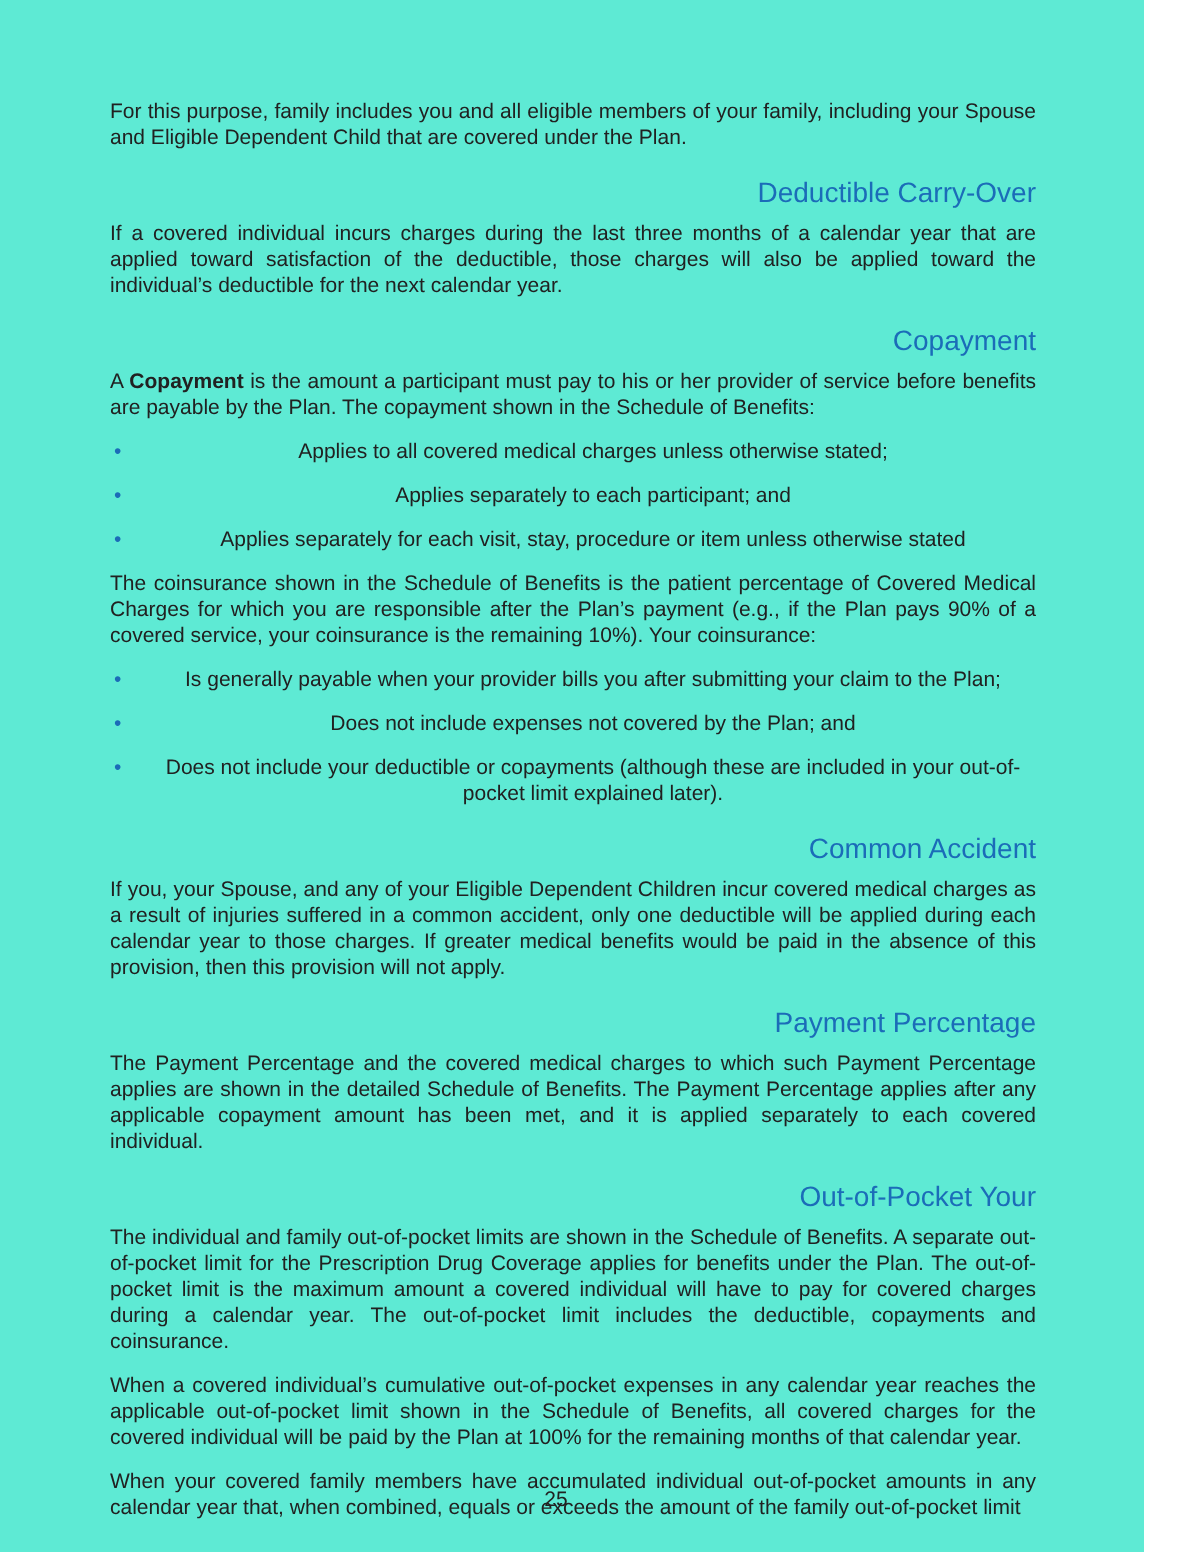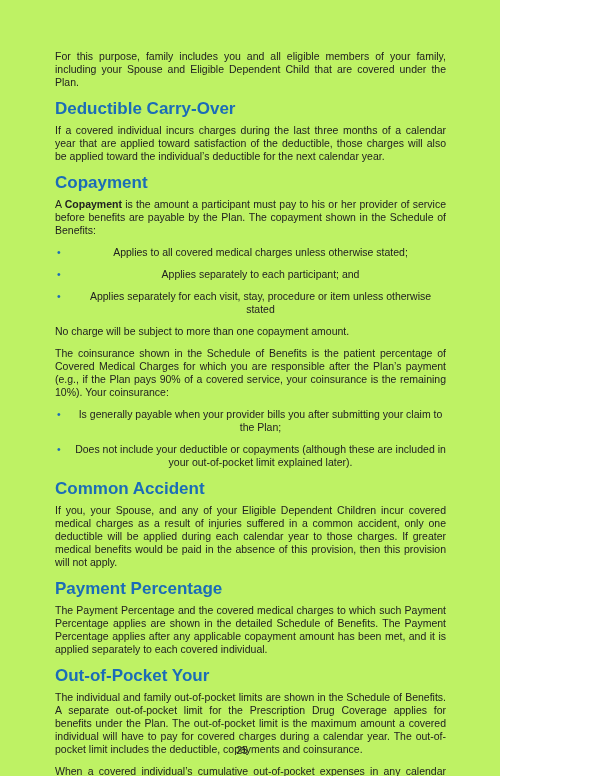--- a/index.html
+++ b/index.html
@@ -4,39 +4,40 @@
 <style>
   :root { --accent: #1b6cb8; --ink: #212121; }
   * { box-sizing: border-box; }
   html, body {
     margin: 0; padding: 0;
     background: #ffffff;
     font-family: "Liberation Sans", "DejaVu Sans", sans-serif;
   }
   .page {
     position: relative;
-    width: 500px;
+    width: 572px;
     height: 776px;
-    background: #bef264;
+    background: #5eead4;
     padding: 50px 54px 0 55px;
     color: var(--ink);
     font-size: 10.5px;
     line-height: 13px;
     overflow: hidden;
   }
   .para {
     margin: 0 0 9px 0;
     text-align: justify;
   }
   .section-heading {
     color: var(--accent);
-    font-size: 17px;
+    font-size: 14px;
     line-height: 14px;
-    font-weight: bold;
+    font-weight: normal;
     margin: 13px 0 8px 0;
+    text-align: right;
   }
   .bullet-list { margin: 0 0 0 0; }
   .bullet-row {
     display: flex;
     margin: 0 0 9px 0;
   }
   .bullet-marker {
     flex: 0 0 20px;
     color: var(--accent);
     padding-left: 2px;
@@ -73,28 +74,31 @@
     </div>
     <div class="bullet-row">
       <span class="bullet-marker"></span>
       <span class="bullet-text">Applies separately to each participant; and</span>
     </div>
     <div class="bullet-row">
       <span class="bullet-marker"></span>
       <span class="bullet-text">Applies separately for each visit, stay, procedure or item unless otherwise stated</span>
     </div>
   </div>
-  <p class="para">No charge will be subject to more than one copayment amount.</p>
 
   <p class="para">The coinsurance shown in the Schedule of Benefits is the patient percentage of Covered Medical Charges for which you are responsible after the Plan’s payment (e.g., if the Plan pays 90% of a covered service, your coinsurance is the remaining 10%). Your coinsurance:</p>
 
   <div class="bullet-list">
     <div class="bullet-row">
       <span class="bullet-marker"></span>
       <span class="bullet-text">Is generally payable when your provider bills you after submitting your claim to the Plan;</span>
+    </div>
+    <div class="bullet-row">
+      <span class="bullet-marker"></span>
+      <span class="bullet-text">Does not include expenses not covered by the Plan; and</span>
     </div>
     <div class="bullet-row">
       <span class="bullet-marker"></span>
       <span class="bullet-text">Does not include your deductible or copayments (although these are included in your out-of-pocket limit explained later).</span>
     </div>
   </div>
 
   <h2 class="section-heading">Common Accident</h2>
   <p class="para">If you, your Spouse, and any of your Eligible Dependent Children incur covered medical charges as a result of injuries suffered in a common accident, only one deductible will be applied during each calendar year to those charges. If greater medical benefits would be paid in the absence of this provision, then this provision will not apply.</p>
 

